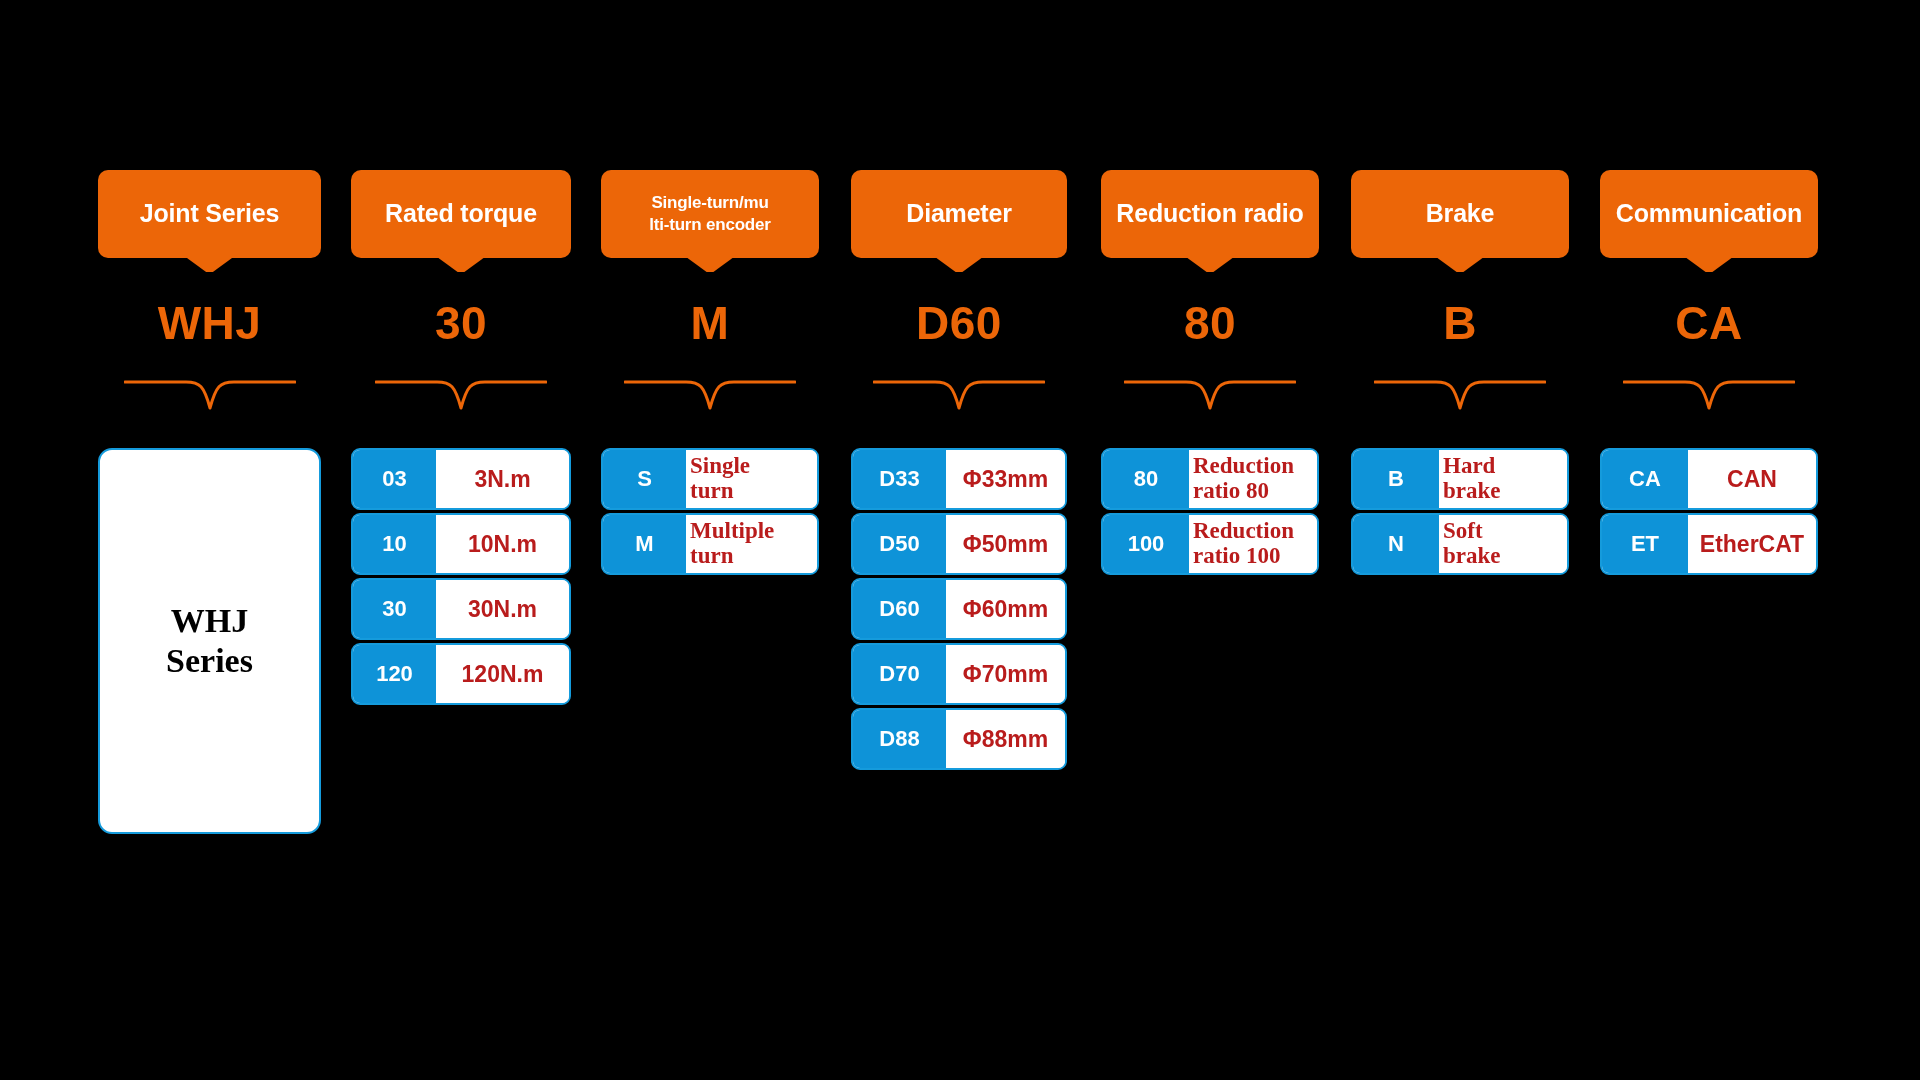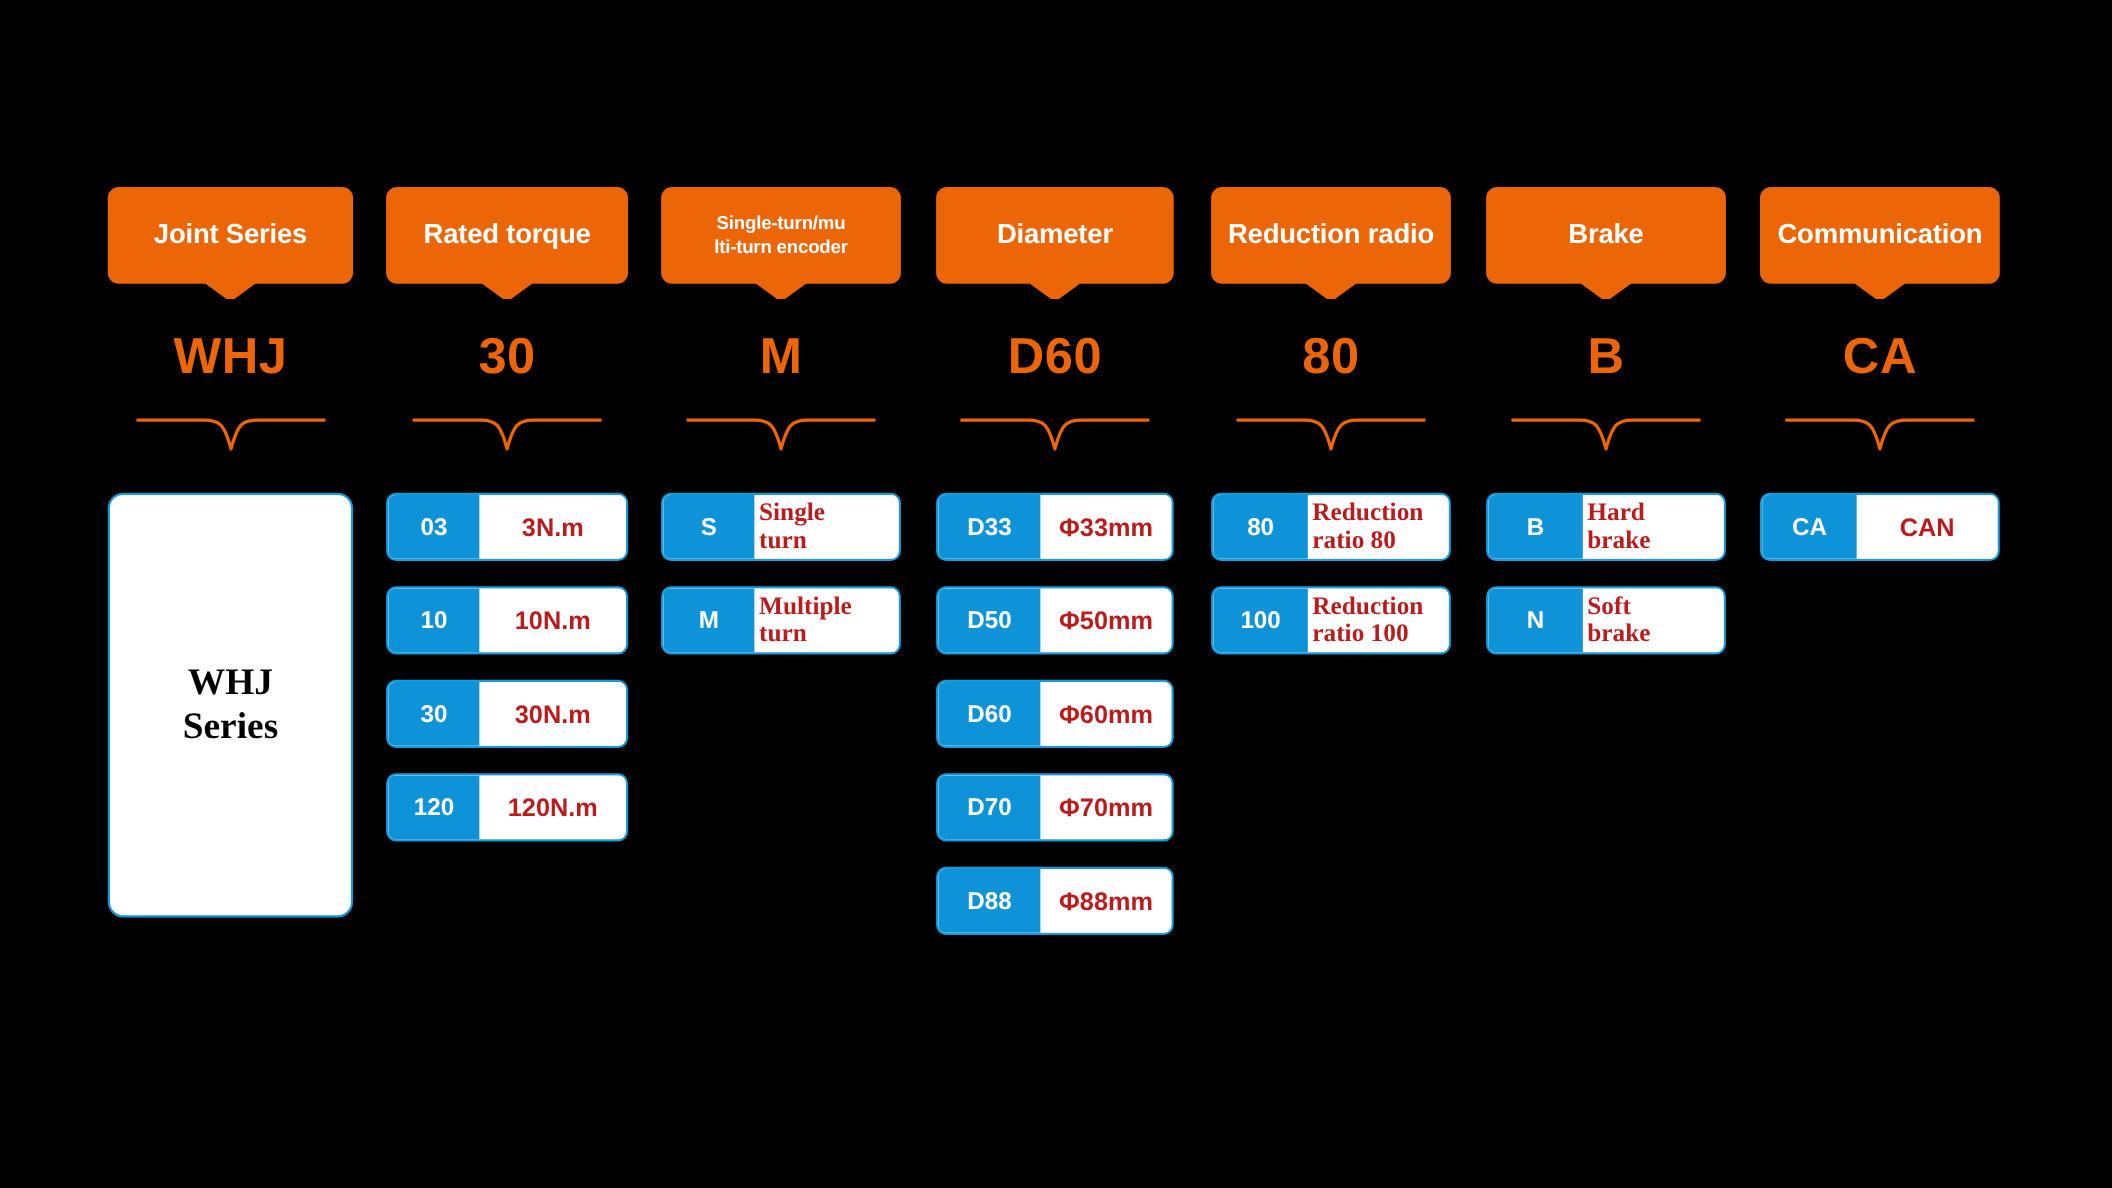--- a/index.html
+++ b/index.html
@@ -102,21 +102,21 @@
   
   .cards {
     position: absolute;
     top: 448px;
     left: 0;
     width: 100%;
   }
   .card {
     position: relative;
     height: 62px;
-    margin-bottom: 23px;
+    margin-bottom: 3px;
     border-radius: 9px;
     background: #FFFFFF;
     border: 2px solid #159BDC;
     box-sizing: border-box;
     display: flex;
     overflow: hidden;
   }
   .card-code {
     background: #0E93D8;
     color: #FFFFFF;
@@ -358,15 +358,19 @@
       <div class="brace">
         <svg width="172" height="34" viewBox="0 0 172 34">
           <path d="M1 4 L62 4 C76 4 80 8 86 30 C92 8 96 4 110 4 L171 4" fill="none" stroke="#EC6608" stroke-width="3" stroke-linecap="round" stroke-linejoin="round"></path>
         </svg>
       </div>
       <div class="cards">
         <div class="card">
           <div class="card-code" style="width: 86px;">CA</div>
           <div class="card-label">CAN</div>
         </div>
+        <div class="card">
+          <div class="card-code" style="width: 86px;">ET</div>
+          <div class="card-label">EtherCAT</div>
+        </div>
       </div>
     </div>
   </div>
 
 </body></html>

